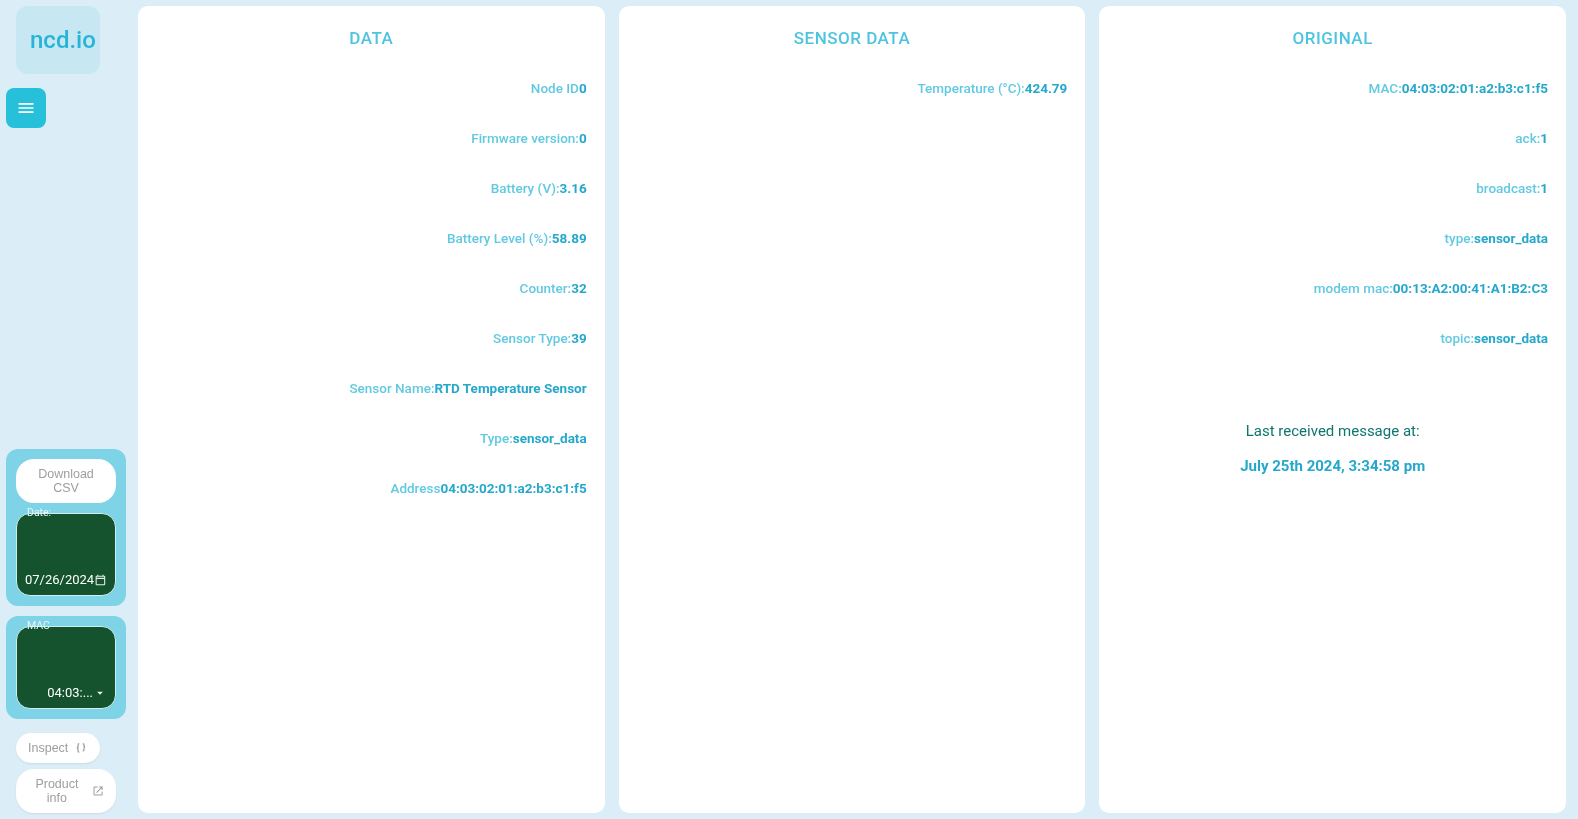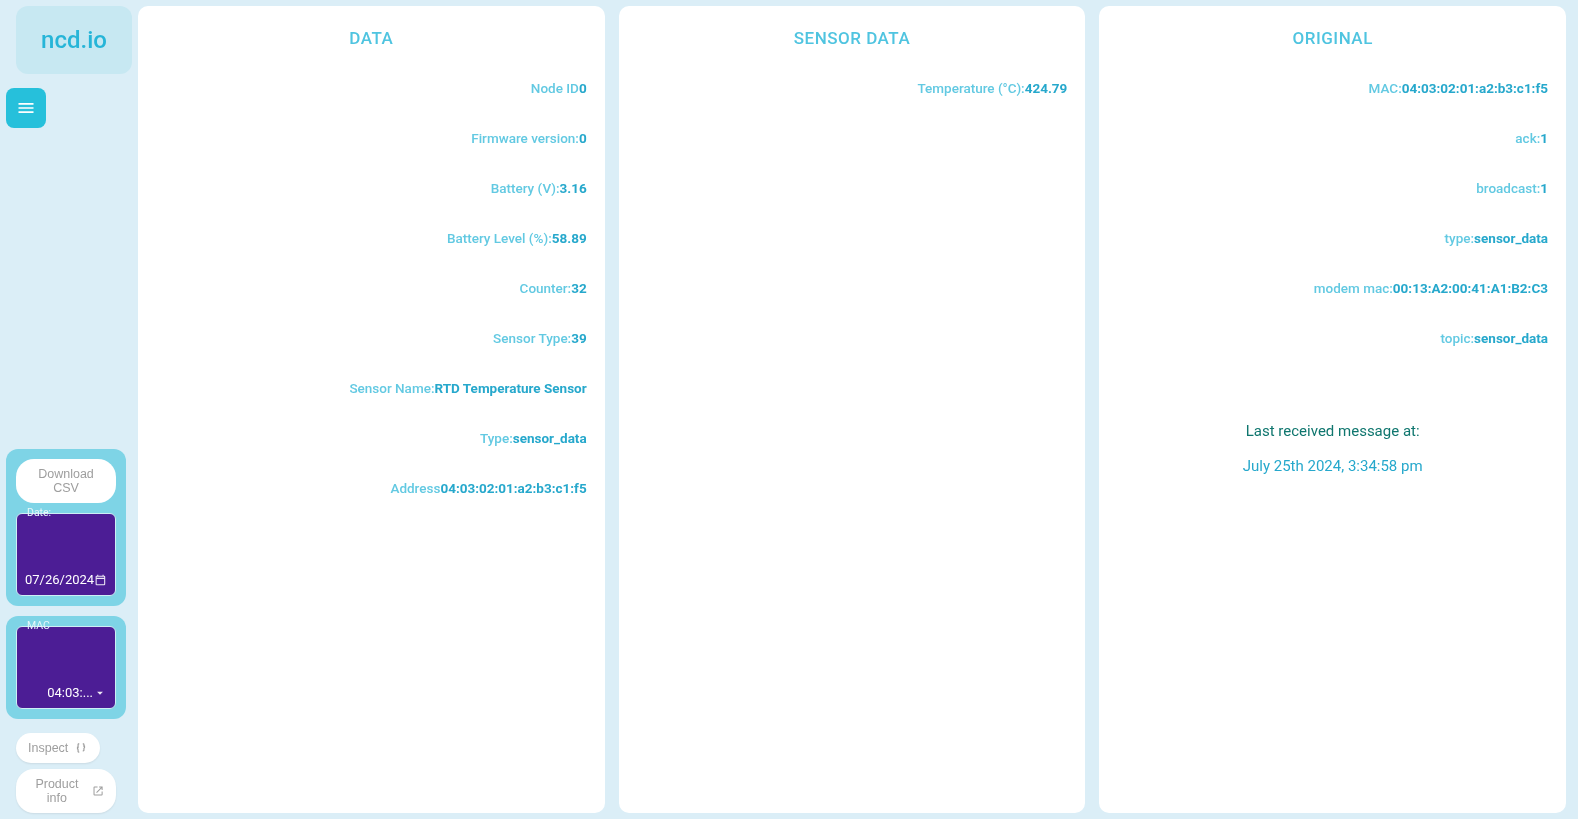--- a/index.html
+++ b/index.html
@@ -20,21 +20,21 @@
   }
   .logo {
     background: #c7e8f2;
     color: #26b5d8;
     font-size: 24px;
     font-weight: 500;
     border-radius: 12px;
     padding: 20px 14px;
     text-align: center;
     margin-bottom: 14px;
-    width: 116px;
+    width: 84px;
     margin-left: 10px;
   }
   .menu-btn {
     width: 40px;
     height: 40px;
     background: #26c0db;
     border-radius: 8px;
     display: flex;
     align-items: center;
     justify-content: center;
@@ -63,23 +63,23 @@
     gap: 6px;
     cursor: pointer;
     margin-bottom: 6px;
     border: none;
   }
   .chip-btn:last-child { margin-bottom: 0; }
   .chip-btn svg { width: 14px; height: 14px; fill: #9e9e9e; }
 
   .field-box {
     position: relative;
-    background: #4c1d95;
+    background: #14532d;
     border: 1px solid #cdeef5;
-    border-radius: 6px;
+    border-radius: 14px;
     padding: 10px 8px 8px;
     margin-top: 4px;
   }
   .field-label {
     position: absolute;
     top: -8px;
     left: 8px;
     font-size: 10.5px;
     color: #e6f6fa;
     padding: 0 2px;
@@ -140,21 +140,21 @@
     font-size: 13.5px;
   }
   .row-label { color: #62c9e2; font-weight: 500; }
   .row-value { color: #26a8cc; font-weight: 700; text-align: right; }
 
   .last-msg {
     text-align: center;
     margin-top: 52px;
   }
   .last-msg .l1 { color: #0f766e; font-size: 15px; margin-bottom: 17px; }
-  .last-msg .l2 { color: #26a8cc; font-size: 15px; font-weight: 400; }
+  .last-msg .l2 { color: #26a8cc; font-size: 15px; font-weight: 700; }
 </style>
 </head>
 <body>
 
 <div class="sidebar">
   <div class="logo">ncd.io</div>
   <div class="menu-btn">
     <svg viewBox="0 0 24 24">
         <path d="M3 6h18v2H3V6zm0 5h18v2H3v-2zm0 5h18v2H3v-2z"></path>
       </svg>

